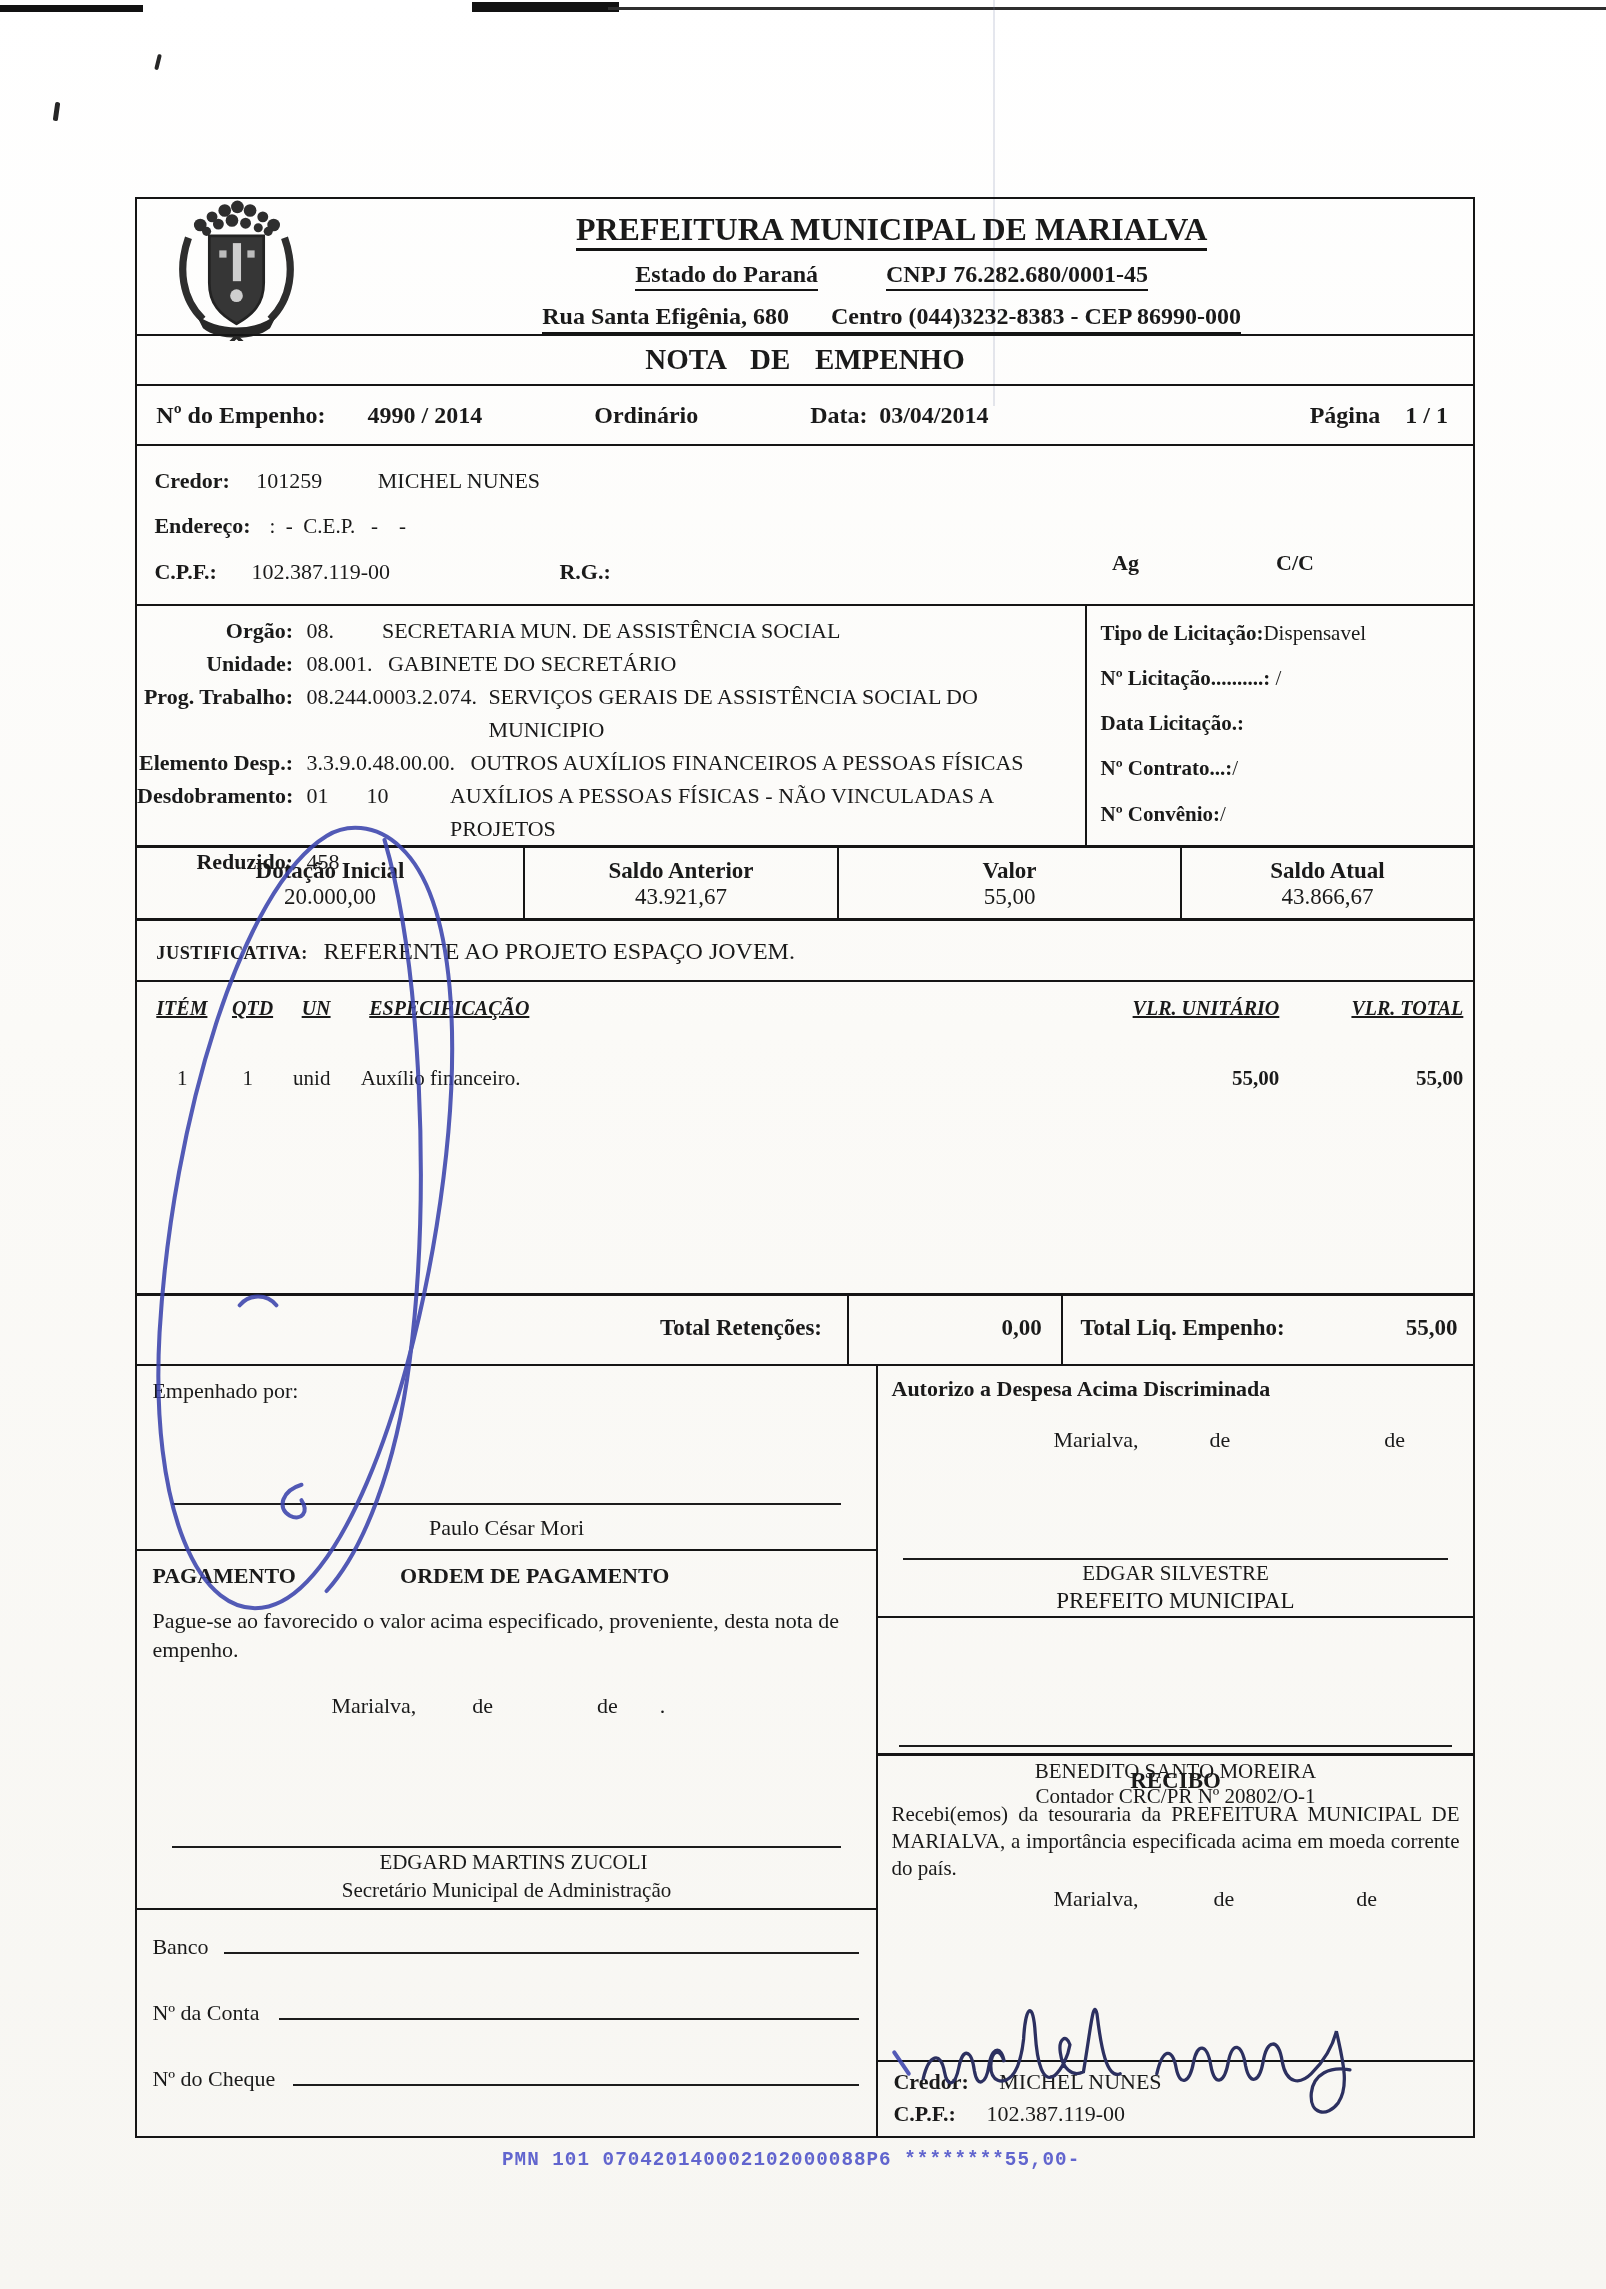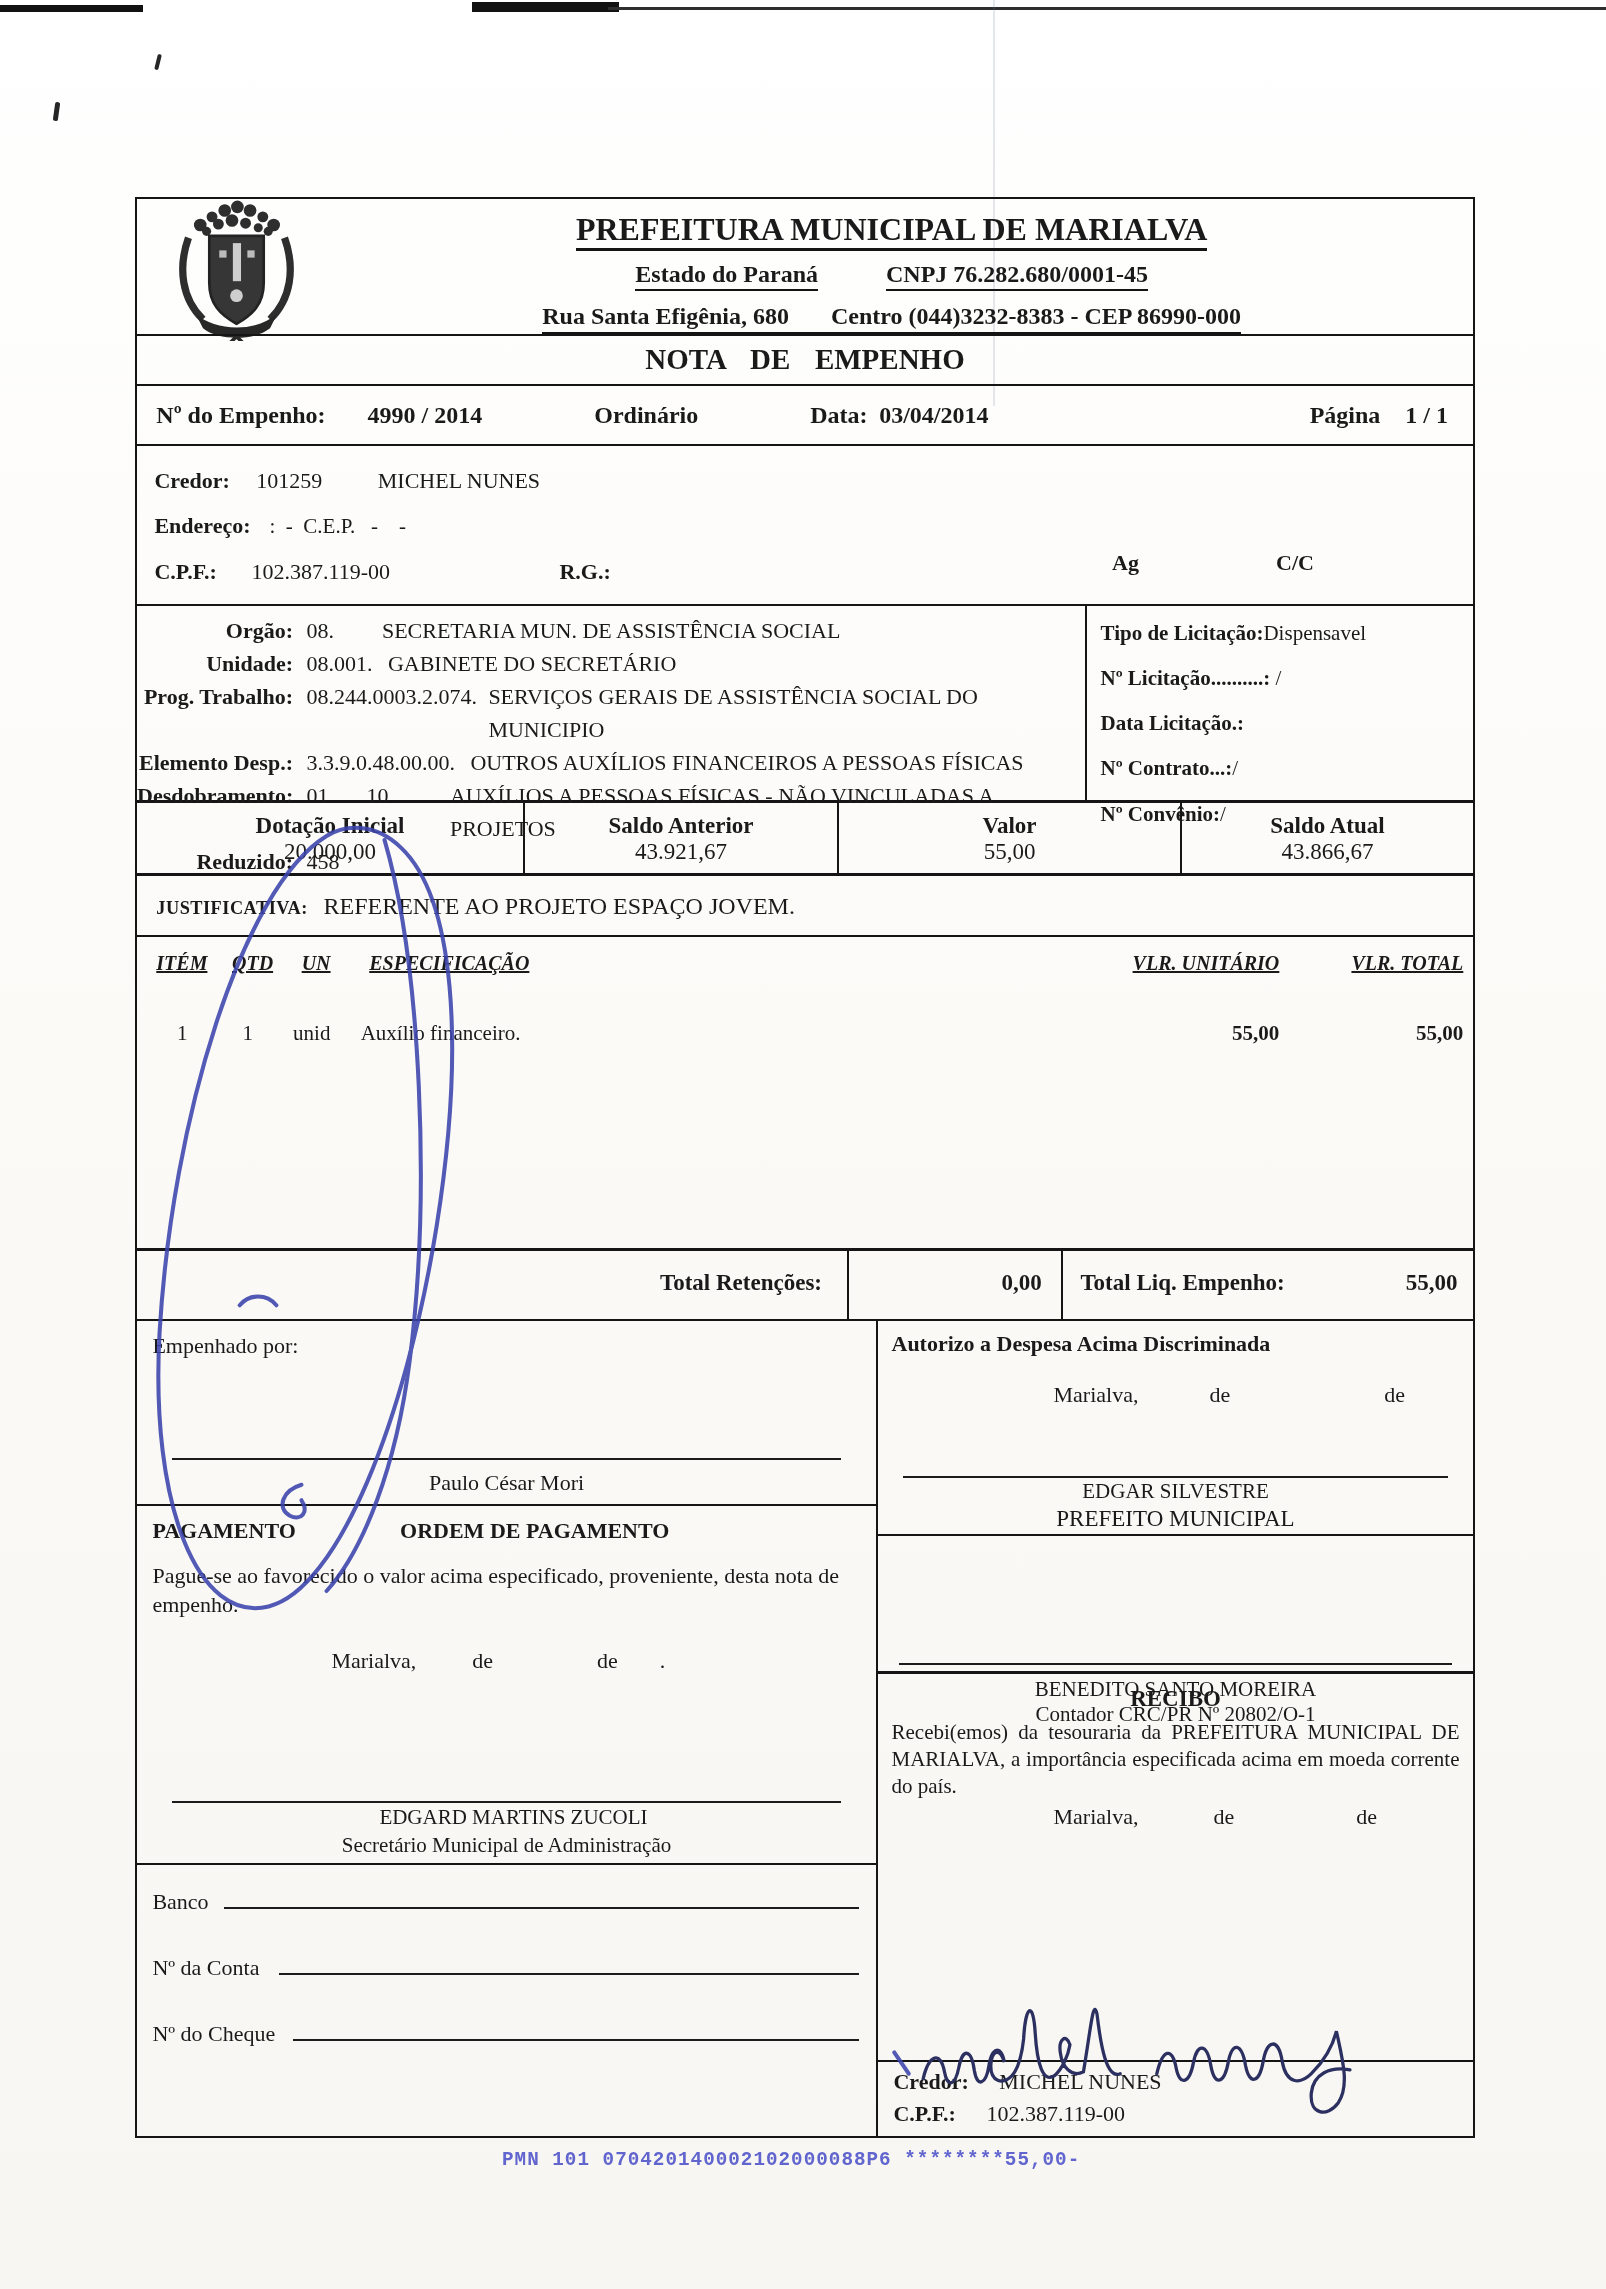--- a/index.html
+++ b/index.html
@@ -51,21 +51,21 @@
             font-size:22px; position:relative; }
   .credor .row { line-height:45px; }
   .lab { font-weight:bold; }
   .cr-code { margin-left:21px; } .cr-name { margin-left:50px; }
   .cr-end  { margin-left:13.5px; font-size:21px; }
   .cr-cpf  { margin-left:29px; } .cr-rg { margin-left:164px; }
   .cr-ag { position:absolute; left:975px; top:104px; font-weight:bold; }
   .cr-cc { position:absolute; left:1139px; top:104px; font-weight:bold; }
 
   
-  .budget { height:196px; border-top:2.9px solid #151515; position:relative; font-size:22px; padding-top:7.7px; }
+  .budget { height:241px; border-top:2.9px solid #151515; position:relative; font-size:22px; padding-top:7.7px; }
   .budget-left { width:948px; }
   .b-row { display:flex; line-height:33px; position:relative; }
   .b-label { width:156px; flex:none; text-align:right; font-weight:bold; }
   .b-code { display:inline-block; min-width:60px; margin-left:13.5px; }
   .b-code.wide { min-width:0; }
   .b-code.bold { font-weight:bold; min-width:106px; }
   .b-code2 { display:inline-block; min-width:68px; }
   .b-desc { margin-left:15.4px; }
   .b-desc.bold { font-weight:bold; }
   .b-extra { position:absolute; left:842px; top:0; font-weight:bold; }
@@ -123,21 +123,21 @@
   .city-row { display:flex; align-items:baseline; }
   .pg-city { margin-top:29px; padding-left:179px; }
   .pg-city .d1 { margin-left:56px; } .pg-city .d2 { margin-left:104px; } .pg-city .dot { margin-left:42px; }
   .pg-line { bottom:60px; } .pg-name { bottom:33px; font-size:21px;padding-left:14px; } .pg-role { bottom:4.8px; font-size:21px; }
 
   .bank { flex:1; border-top:2.9px solid #151515; padding:21px 17.4px 0 15.4px; font-size:22px; }
   .bank-row { display:flex; align-items:baseline; margin-bottom:37px; }
   .bank-fill { flex:1; border-bottom:2.9px solid #1c1c1c; margin-left:15.4px; height:23px; }
   .bank-row.r2 .bank-fill { margin-left:19.3px; } .bank-row.r3 .bank-fill { margin-left:17.4px; }
 
-  .autorizo { height:213px; position:relative; padding:9.7px 13.5px; font-size:22px; }
+  .autorizo { height:250px; position:relative; padding:9.7px 13.5px; font-size:22px; }
   .au-title { font-weight:bold; }
   .au-city { margin-top:25px; padding-left:162px; }
   .au-city .d1 { margin-left:71px; } .au-city .d2 { margin-left:154px; }
   .au-line { bottom:56px; left:25px; right:25px; } .au-name { bottom:30px; font-size:21px; } .au-role { bottom:2px; font-size:23px; }
 
   .contador { height:137px; position:relative; border-top:2.9px solid #151515; }
   .ct-line { top:127px; left:21px; right:21px; } .ct-name { top:141px; font-size:21px; } .ct-role { top:166px; font-size:21px; }
 
   .recibo { flex:1; position:relative; border-top:3.9px solid #151515; padding:11.6px 13.5px 0 13.5px; font-size:21px; }
   .rc-title { text-align:center; font-weight:bold; font-size:23px; }

